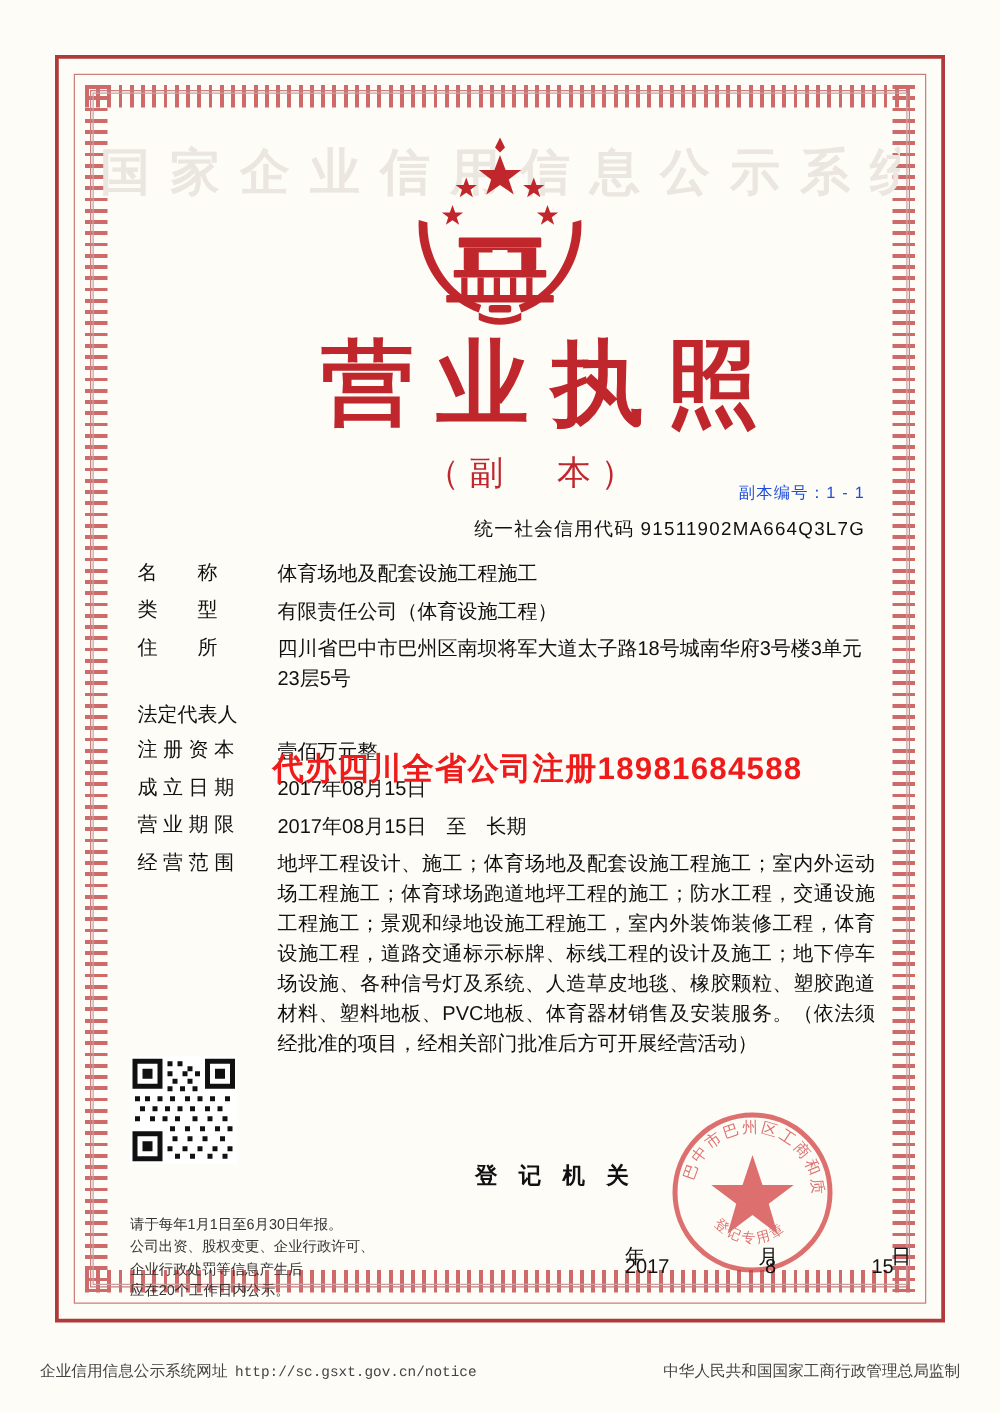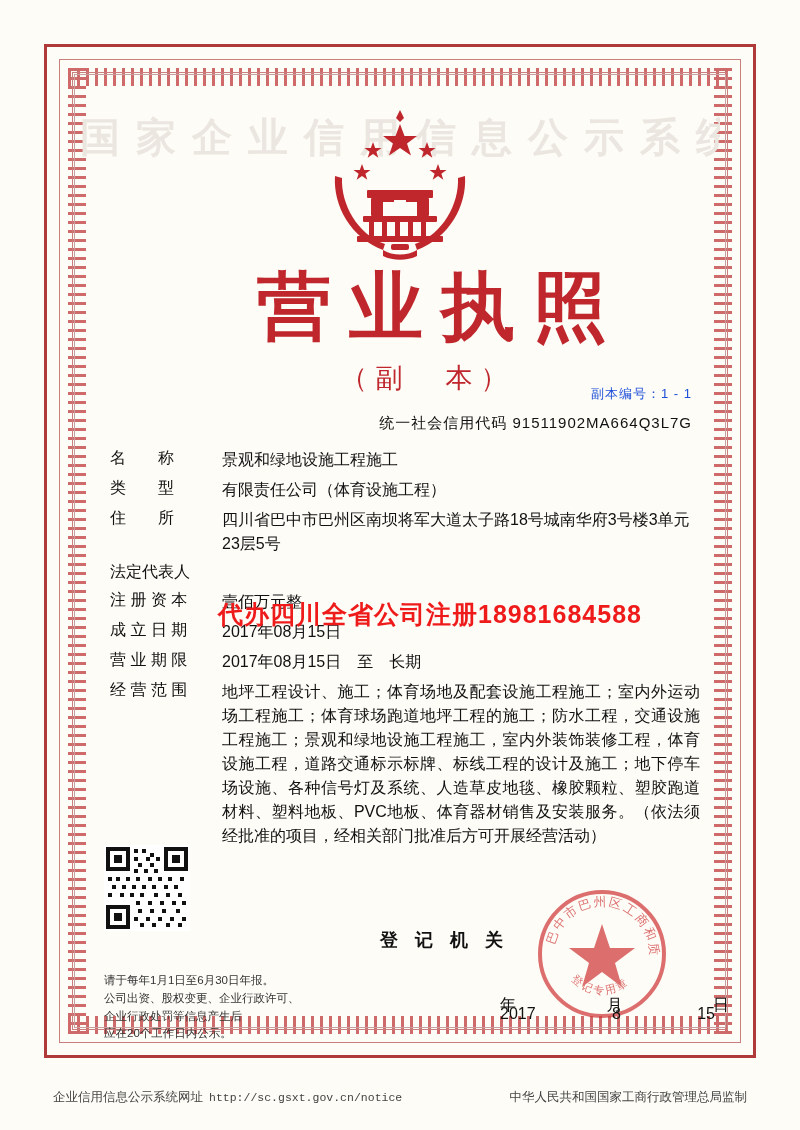--- a/index.html
+++ b/index.html
@@ -243,21 +243,21 @@
     font-size: 11.5px;
     color: #333;
     line-height: 1.55;
   }
 
   .footer {
     position: absolute;
     bottom: 24px;
     left: 0;
     width: 100%;
-    padding: 0 53px;
+    padding: 0 32px;
     box-sizing: border-box;
     display: flex;
     justify-content: space-between;
     align-items: baseline;
     font-size: 12.5px;
     color: #444;
   }
   .footer .url {
     font-family: "Liberation Mono", monospace;
     font-size: 11.5px;
@@ -321,21 +321,21 @@
   </div>
 
   <div class="credit-code">
     <span>统一社会信用代码</span>
     <span>91511902MA664Q3L7G</span>
   </div>
 
   <div class="fields">
     <div class="row">
       <div class="label wide">名　　称</div>
-      <div class="value">景观和绿地设施工程施工</div>
+      <div class="value">体育场地及配套设施工程施工</div>
     </div>
     <div class="row">
       <div class="label wide">类　　型</div>
       <div class="value">有限责任公司（体育设施工程）</div>
     </div>
     <div class="row">
       <div class="label wide">住　　所</div>
       <div class="value">四川省巴中市巴州区南坝将军大道太子路18号城南华府3号楼3单元23层5号</div>
     </div>
     <div class="row">

